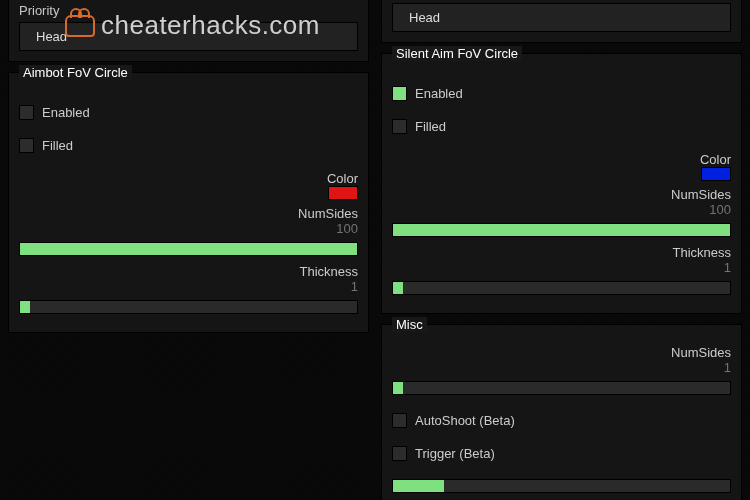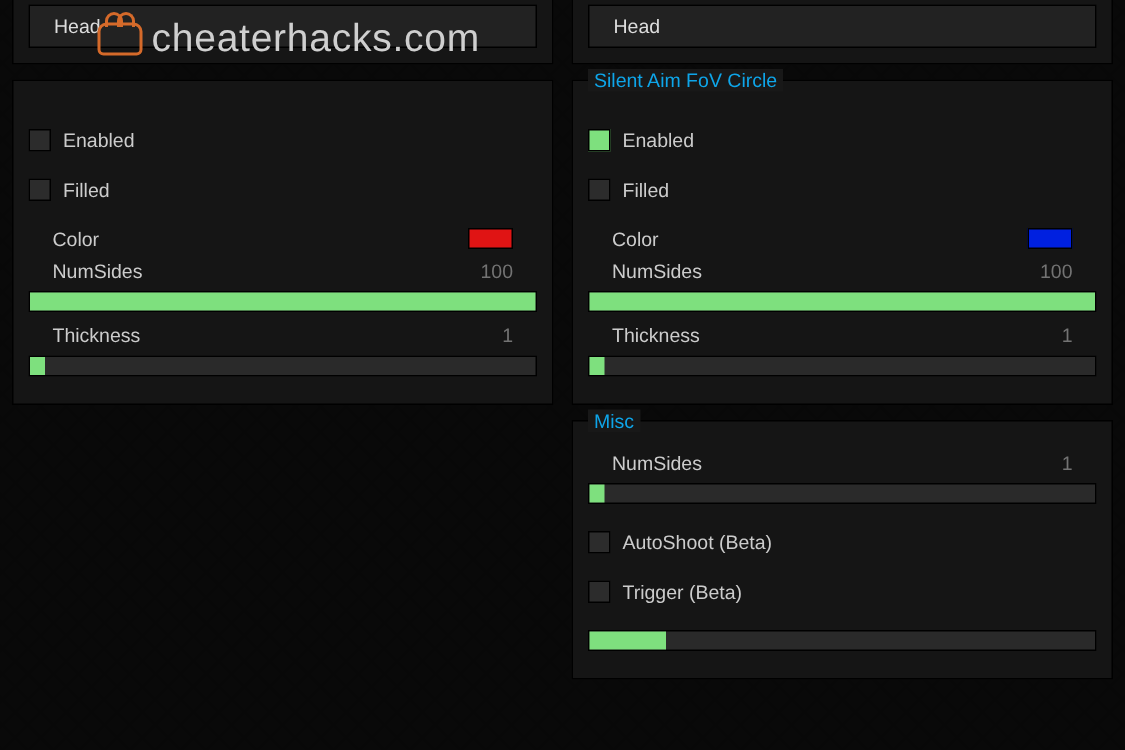--- a/index.html
+++ b/index.html
@@ -73,40 +73,41 @@
       position: relative;
       padding: 14px 10px 10px 10px;
     }
     .panel-title {
       position: absolute;
       top: -8px;
       left: 10px;
       background: #181818;
       padding: 0 4px;
       font-size: 13px;
-      color: #0ea5e9;
+      color: #ffffff;
     }
     .top-box {
       border: 1px solid #000;
       background: rgba(24,24,24,0.82);
       padding: 6px 10px 10px 10px;
     }
     .label { color: #c8c8c8; margin-bottom: 4px; }
     .dropdown {
       border: 1px solid #000;
       background: #222;
       padding: 6px 16px;
       color: #ddd;
       cursor: pointer;
     }
     .row {
       display: flex;
-      align-items: flex-start;
+      align-items: flex-end;
       justify-content: space-between;
-      margin: 6px 16px;
+      margin: 6px 0;
+      flex-direction: column;
     }
     .check {
       display: flex;
       align-items: center;
       gap: 8px;
       margin: 18px 0;
       cursor: pointer;
     }
     .cb {
       width: 15px; height: 15px;
@@ -142,26 +143,28 @@
 
 <div class="watermark">
   <span class="logo"></span>
   <span>cheaterhacks.com</span>
 </div>
 
 <div class="layout">
 
   <div class="col col-left">
     <div class="top-box">
+      <div class="label">Priority</div>
       <div class="dropdown">
         <span>Head</span>
       </div>
     </div>
 
     <div class="panel">
+      <div class="panel-title">Aimbot FoV Circle</div>
 
       <div class="check">
         <div class="cb"></div>
         <span>Enabled</span>
       </div>
 
       <div class="check">
         <div class="cb"></div>
         <span>Filled</span>
       </div>

